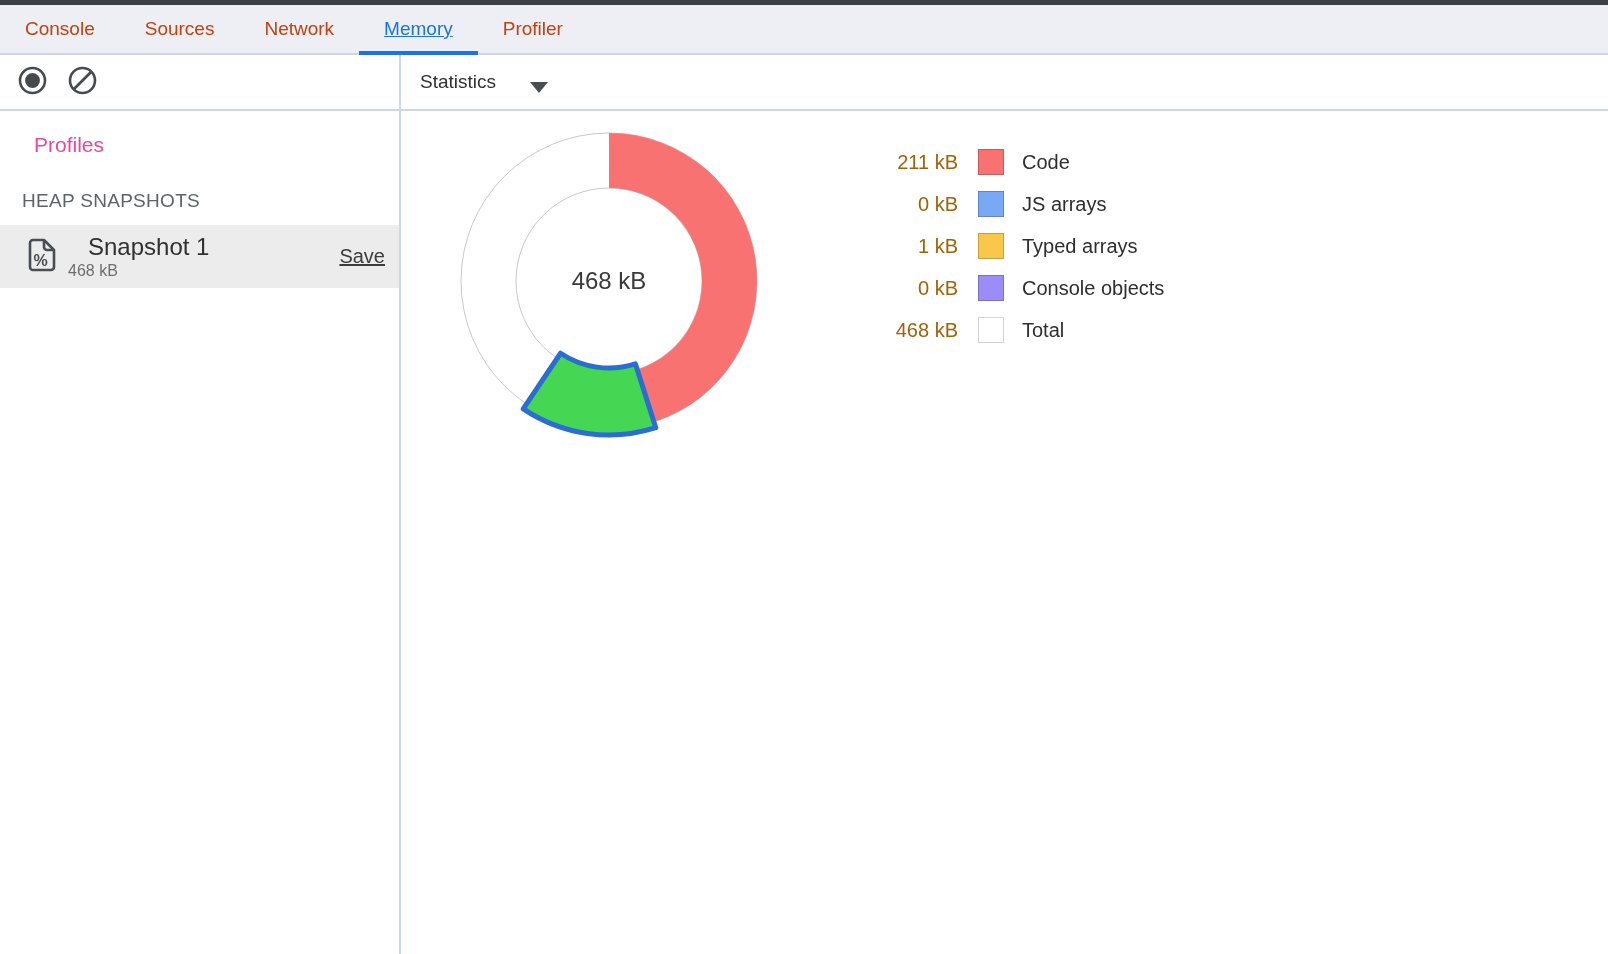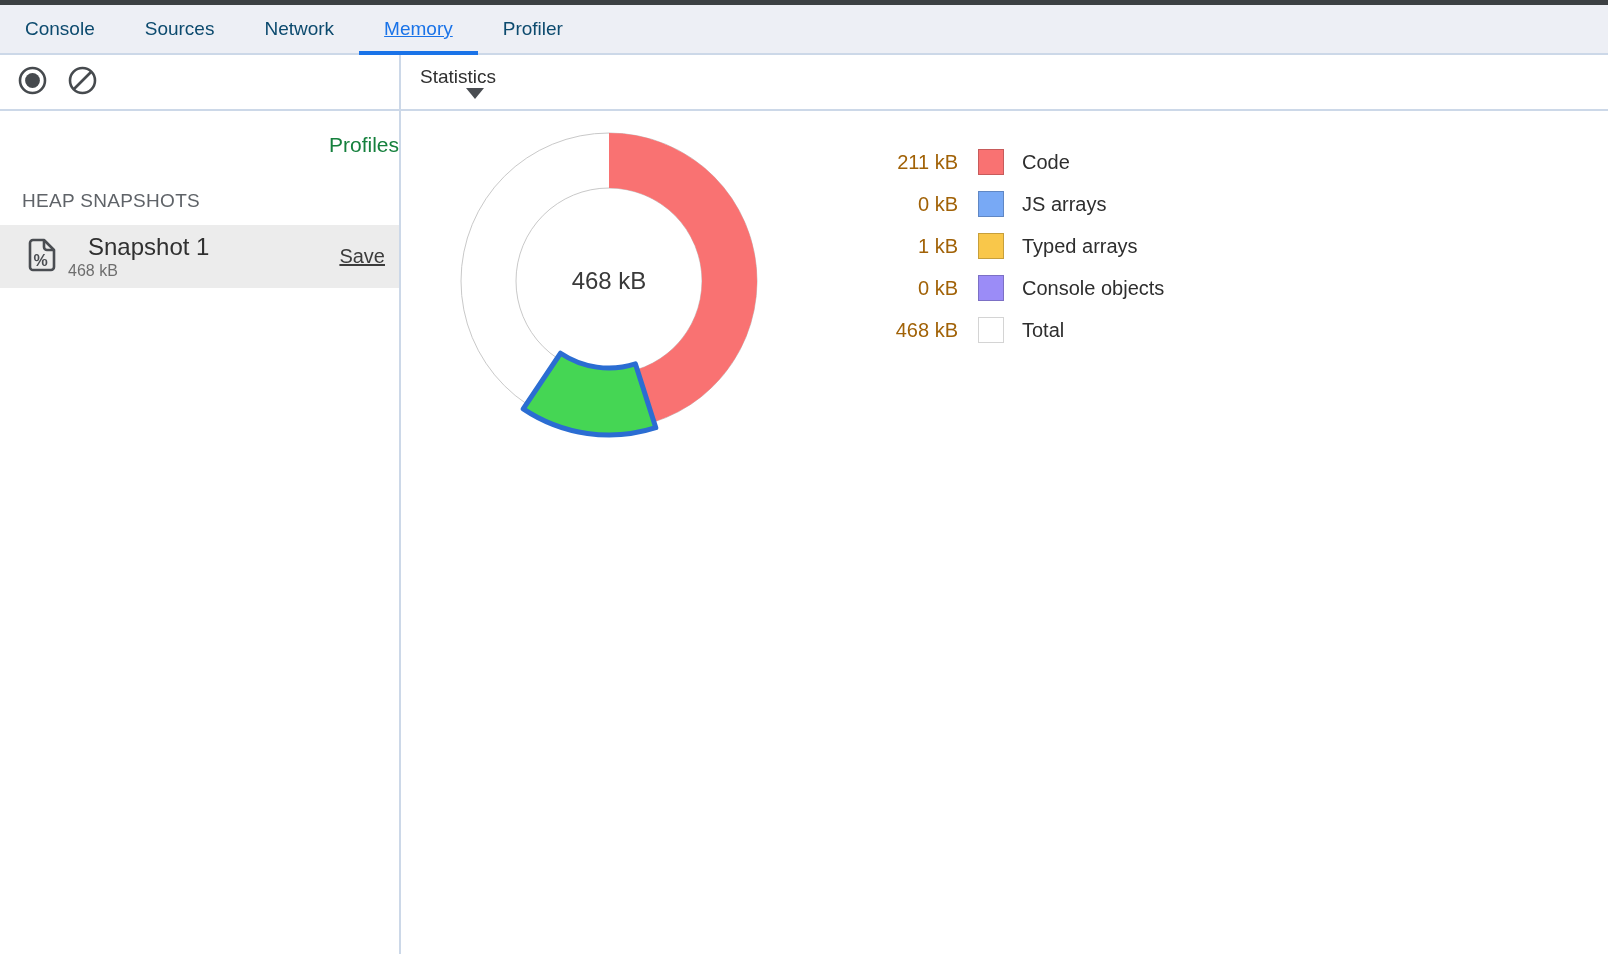--- a/index.html
+++ b/index.html
@@ -8,43 +8,43 @@
   .app { position:relative; width:1608px; height:954px; }
 
   
   .top-strip { height:5px; background:var(--topstrip,#3c4043); }
 
   
   .tab-bar { height:50px; background:var(--tabbar-bg,#edeff5);
     border-bottom:2px solid var(--divider,#ccd8e8);
     display:flex; align-items:stretch; }
   .tab { position:relative; display:flex; align-items:center;
-    padding:0 25px; font-size:19px; color:#0c4a6e; cursor:default; }
+    padding:0 25px; font-size:19px; color:#c2410c; cursor:default; }
   .tab.active { color:var(--accent,#1a73e8);text-decoration:underline; }
   .tab.active::after { content:""; position:absolute; left:0; right:0; bottom:-2px;
     height:4px; background:var(--accent,#1a73e8); }
 
   
   .toolbar { height:56px; background:#fff; border-bottom:2px solid var(--divider,#ccd8e8);
     display:flex; align-items:center; }
   .toolbar-left { width:399px; height:100%; display:flex; align-items:center; padding-left:16px; gap:18px; }
   .icon-btn { width:32px; height:32px; display:flex; align-items:center; justify-content:center; }
   .toolbar-right { flex:1; height:100%; display:flex; align-items:center; padding-left:21px; }
-  .dropdown { display:flex; align-items:center; font-size:19px; color:#303030;flex-direction:column; }
+  .dropdown { display:flex; align-items:flex-end; font-size:19px; color:#303030; }
   .dropdown .caret { width:0; height:0; margin-left:34px;
     border-left:9px solid transparent; border-right:9px solid transparent;
     border-top:11px solid #4a4d52; }
 
   
   .v-divider { position:absolute; left:399px; top:55px; bottom:0; width:2px;
     background:var(--divider,#ccd8e8); }
 
   
   .sidebar { position:absolute; left:0; top:113px; width:399px; bottom:0; background:#fff; }
-  .sidebar-title { margin:20px 0 0 34px; font-size:21px; color:#15803d;text-align:right; }
+  .sidebar-title { margin:20px 0 0 34px; font-size:21px; color:#ec4899; }
   .sidebar-section { margin:33px 0 0 22px; font-size:19px; letter-spacing:.3px;
     color:var(--text-secondary,#5f6368); }
   .snapshot-row { margin-top:13px; height:63px; background:var(--selected-row-bg,#ececec);
     display:flex; align-items:center; padding:0 14px 0 28px; }
   .snapshot-row .file-icon { flex:0 0 auto; margin-right:12px; }
   .snapshot-meta { flex:1; line-height:1.15; }
   .snapshot-name { font-size:24px; color:#303030;margin-left:20px; }
   .snapshot-size { font-size:16px; color:#6e6e6e; margin-top:2px; }
   .save-link { font-size:20px; color:#3c3c3c; text-decoration:underline; cursor:pointer; }
 

